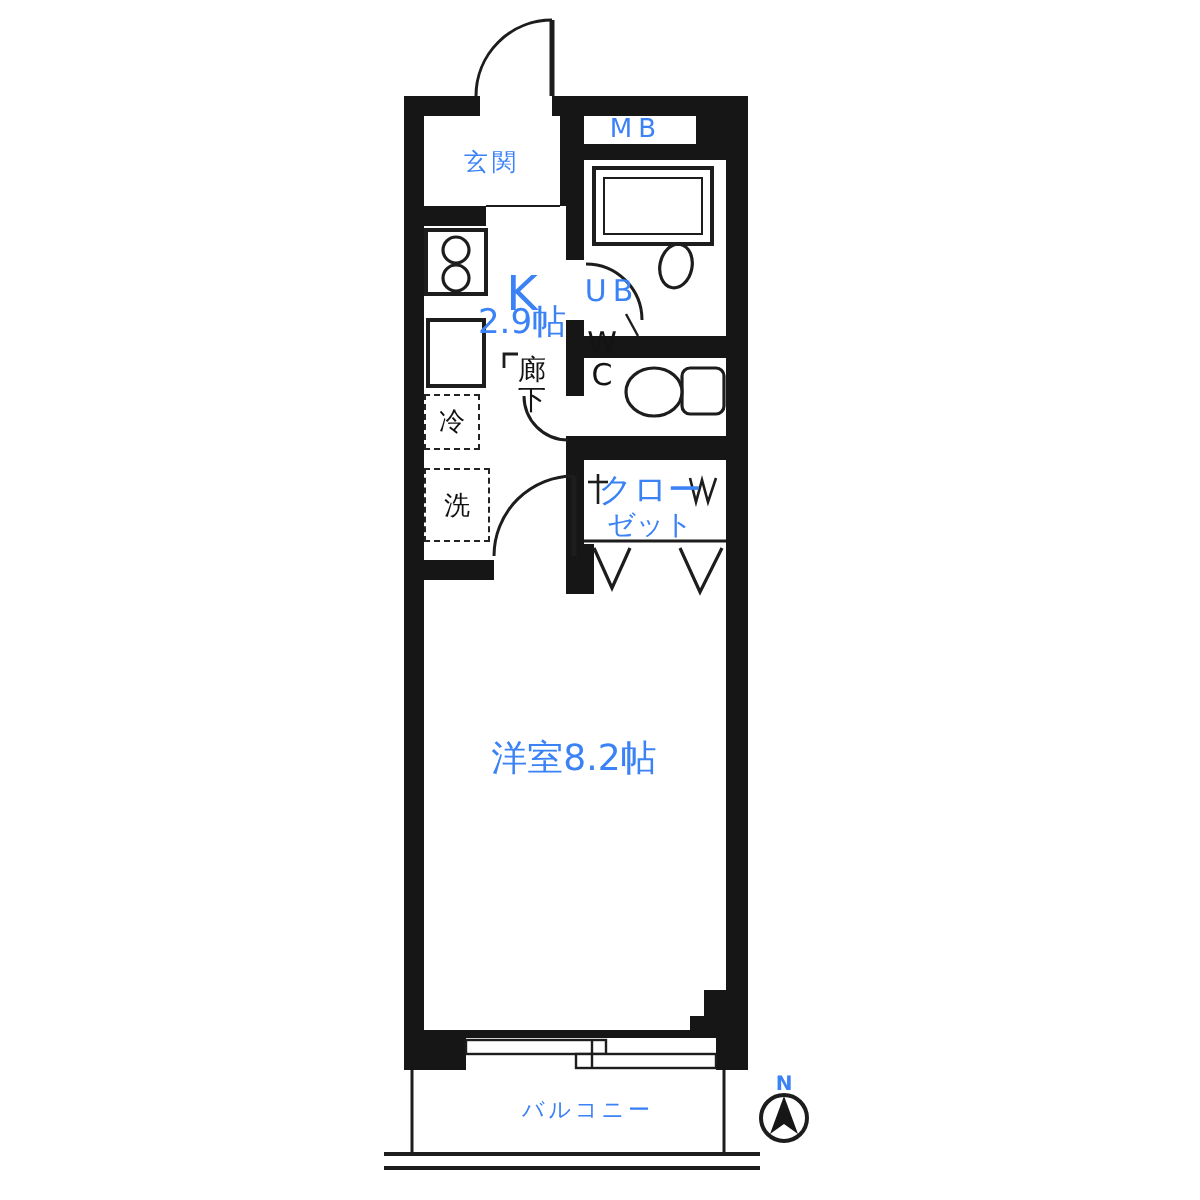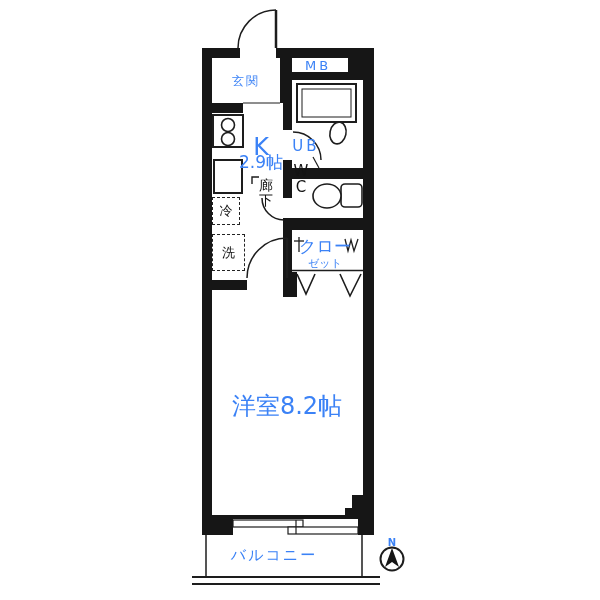--- a/index.html
+++ b/index.html
@@ -132,16 +132,16 @@
 </div>
 
 <div class="lbl" style="left:246px;top:81px;font-size:12px;letter-spacing:2px">玄関</div>
 <div class="lbl" style="left:318px;top:65px;font-size:13px;letter-spacing:3px">MB</div>
 <div class="lbl" style="left:261px;top:147px;font-size:24px">K</div>
 <div class="lbl" style="left:261px;top:162px;font-size:17px">2.9帖</div>
 <div class="lbl" style="left:306px;top:146px;font-size:15px;letter-spacing:3px">UB</div>
 <div class="vert" style="left:266px;top:193px;width:17px;font-size:14px">廊下</div>
 <div class="vert" style="left:301px;top:180px;width:15px;font-size:15px">WC</div>
 <div class="lbl" style="left:325px;top:246px;font-size:17px">クロー</div>
-<div class="lbl" style="left:325px;top:263px;font-size:11px">ゼット</div>
-<div class="lbl" style="left:287px;top:406px;font-size:24px">洋室8.2帖</div>
-<div class="lbl" style="left:274px;top:555px;font-size:15px;letter-spacing:2px">バルコニー</div>
+<div class="lbl" style="left:325px;top:263px;font-size:14px">ゼット</div>
+<div class="lbl" style="left:287px;top:380px;font-size:18px">洋室8.2帖</div>
+<div class="lbl" style="left:294px;top:555px;font-size:11px;letter-spacing:2px">バルコニー</div>
 <div class="lbl" style="left:392px;top:543px;font-size:10px;font-weight:bold">N</div>
 
 </body></html>

